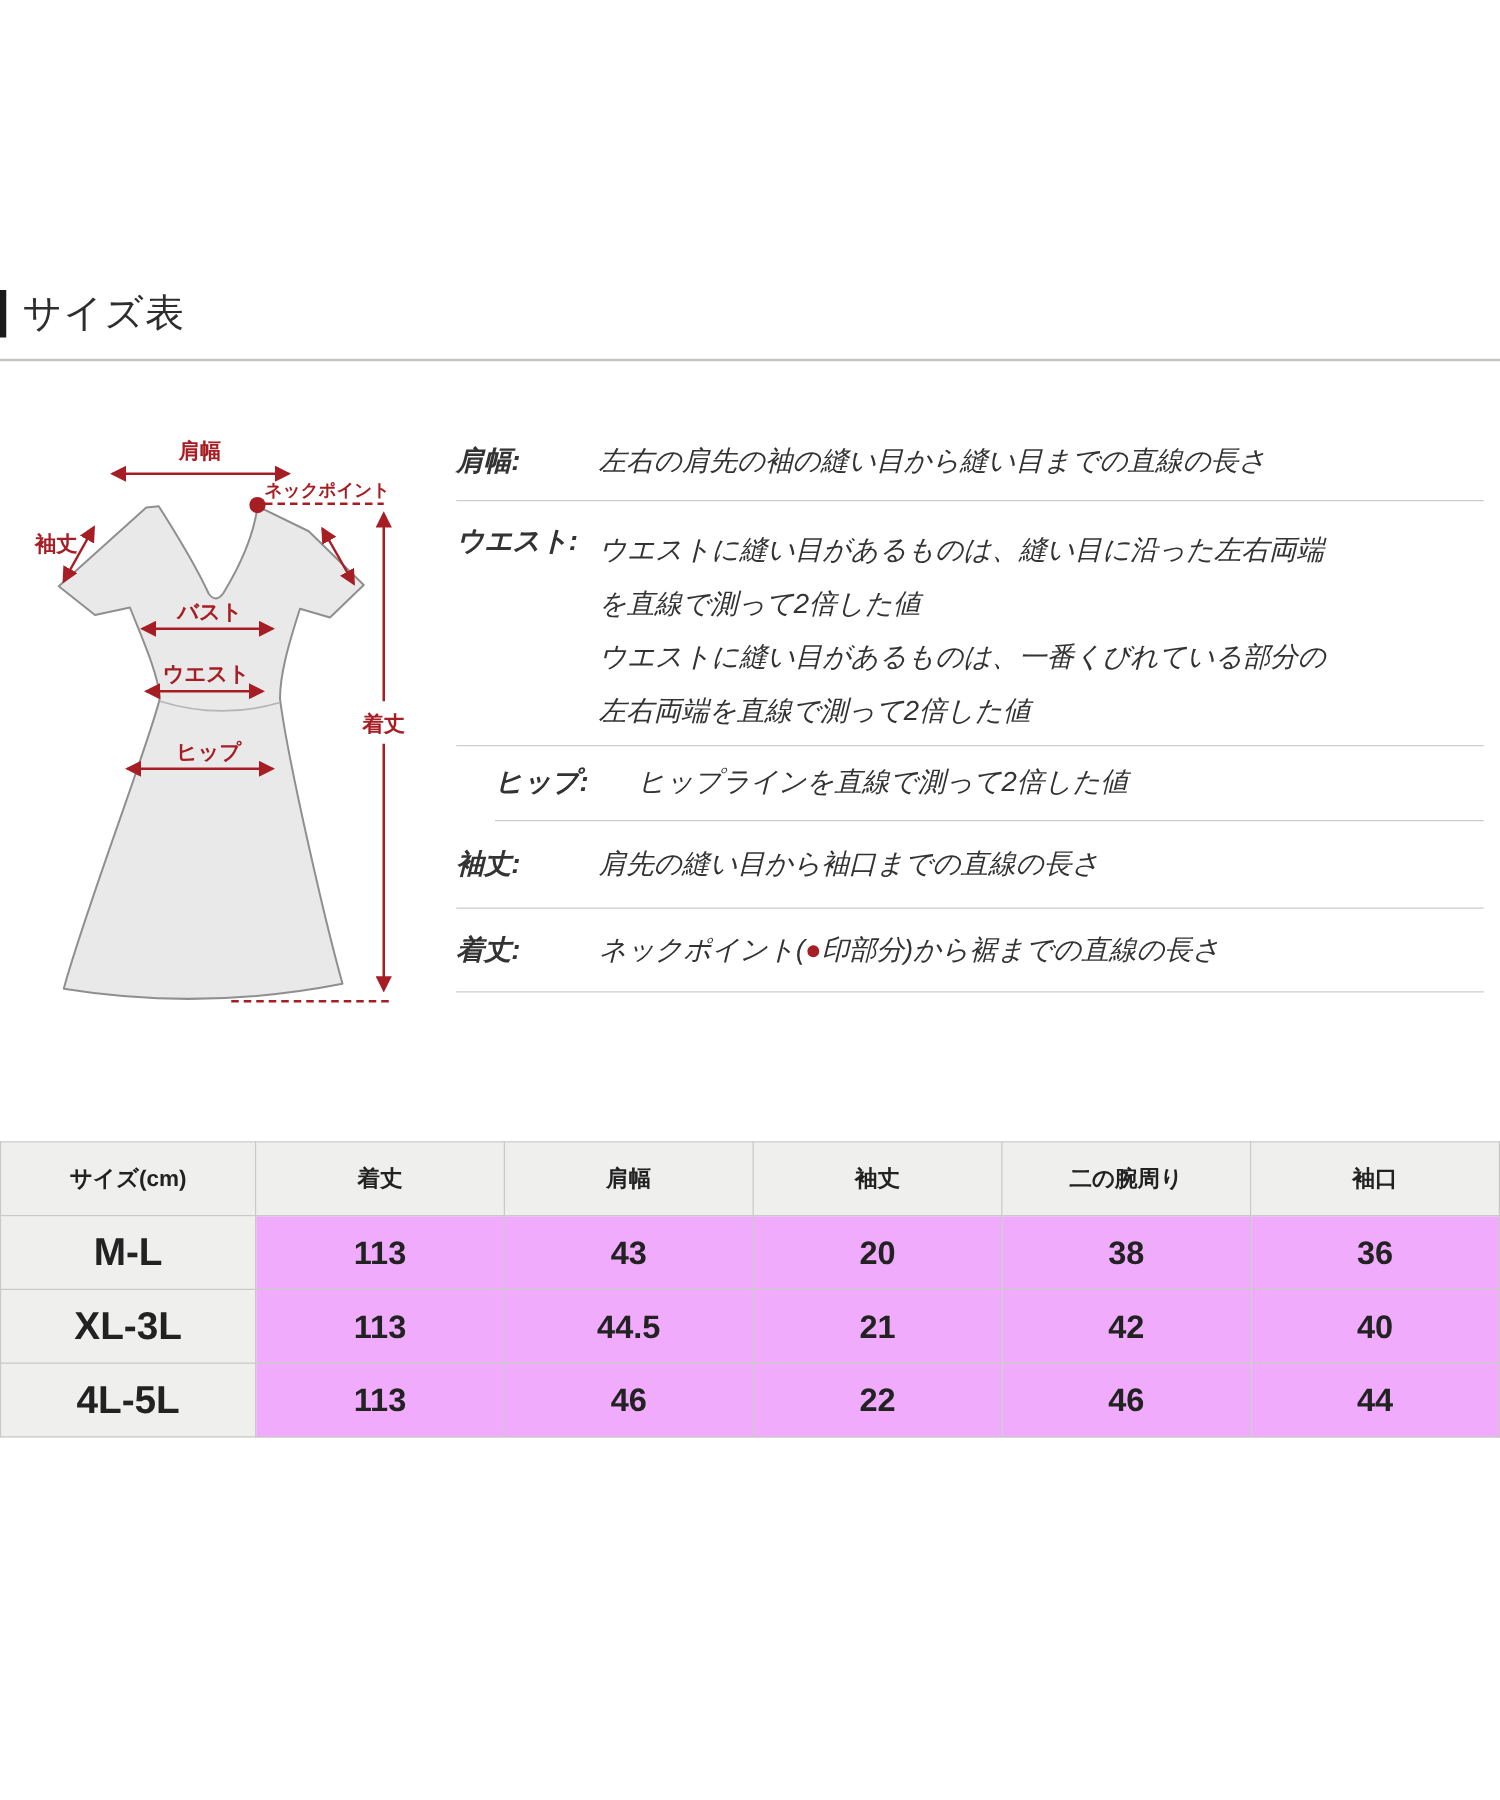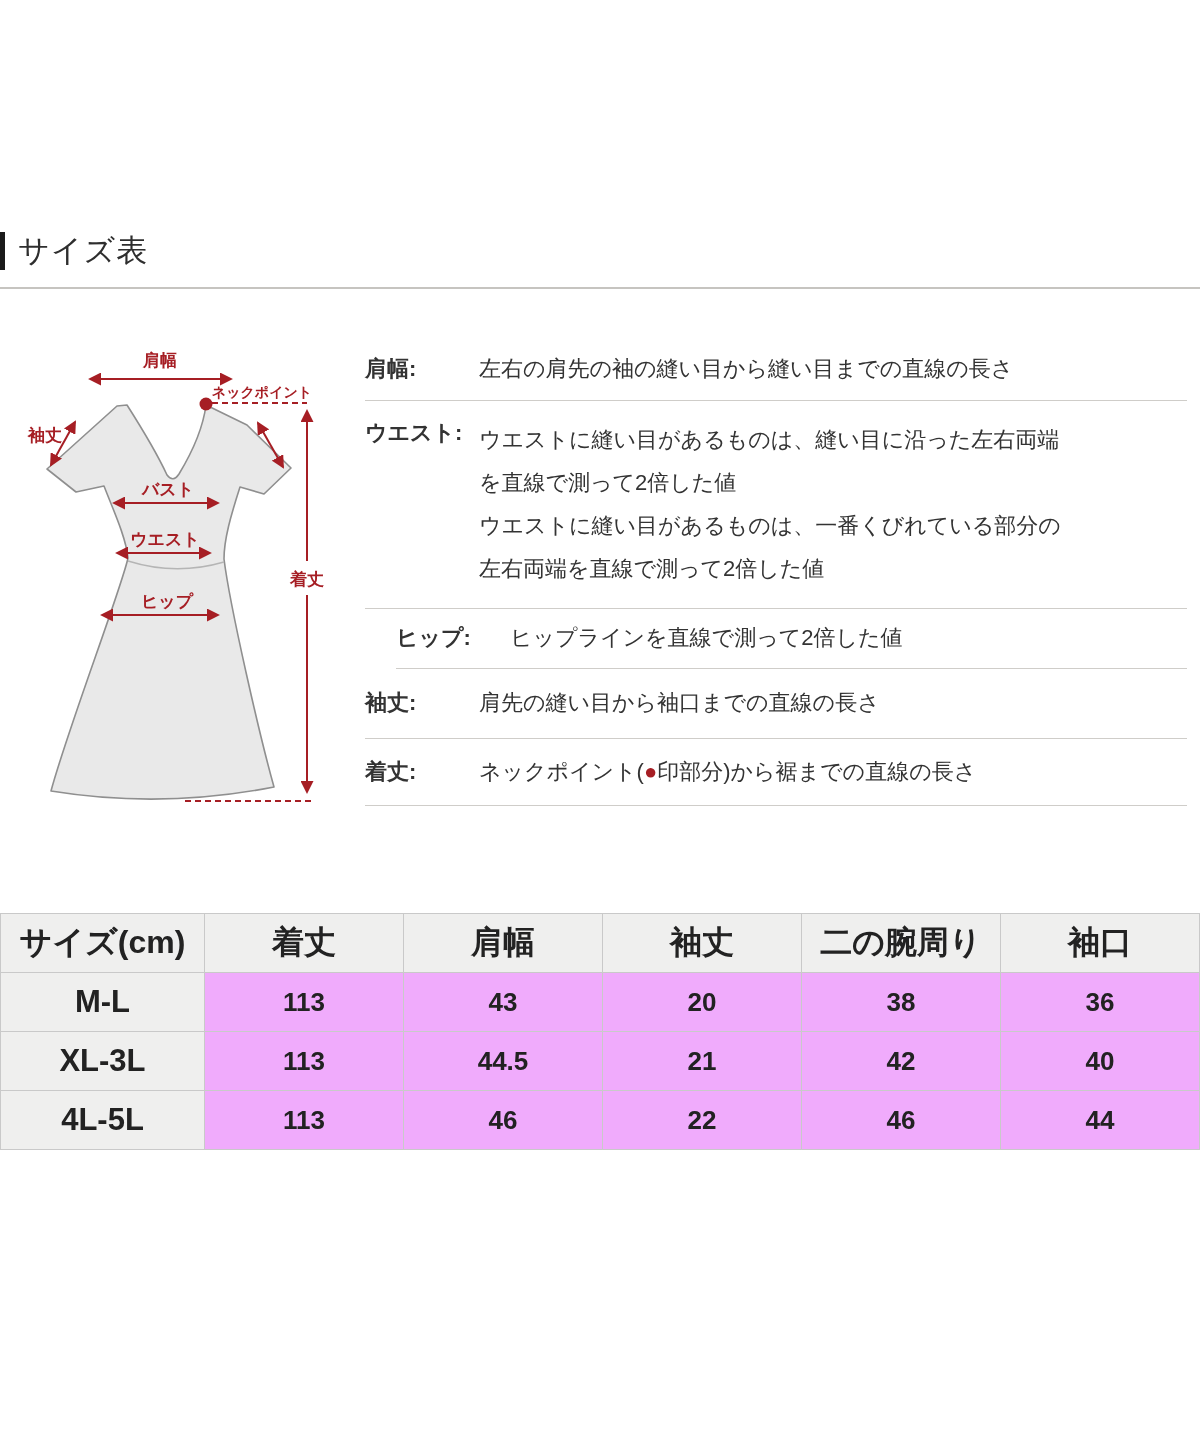--- a/index.html
+++ b/index.html
@@ -11,39 +11,39 @@
   .section-header{position:absolute;left:0;top:230px;display:flex;align-items:center;}
   .section-header .bar{width:5px;height:38px;background:#1a1a1a;margin-right:13px;}
   .section-header h1{margin:0;font-size:31px;font-weight:400;color:#2e2e2e;letter-spacing:1px;}
   .top-divider{position:absolute;left:0;top:287px;width:1200px;height:2px;background:#c6c4c0;}
   
   .diagram{position:absolute;left:15px;top:345px;width:330px;height:470px;}
   .diagram svg{display:block;}
   .diagram text{font-family:"Liberation Sans","DejaVu Sans",sans-serif;font-weight:700;}
   
   .definitions{position:absolute;left:365px;top:340px;width:822px;font-size:22px;color:#333;}
-  .def-row{display:flex;align-items:flex-start;border-bottom:1px solid #cfcdc9;}
+  .def-row{display:flex;align-items:flex-start;border-bottom:1px solid #cfcdc9;font-style:italic;}
   .def-row .term{flex:0 0 114px;font-weight:700;line-height:30px;white-space:nowrap;}
   .def-row .body{flex:1;line-height:30px;}
   .def-row.r1{padding:14px 0 16px;}
   .def-row.r2{padding:17px 0 18px;}
-  .def-row.r3{padding:17px 0 18px;}
+  .def-row.r3{padding:17px 0 6px;}
   .def-row.r3 .body{line-height:43px;}
   .def-row.r4{padding:14px 0 15px;margin-left:31px;}
   .def-row.r5{padding:18px 0 18px;}
   .def-row.r6{padding:19px 0 20px;}
   .neck-dot{color:#a61e24;}
   
   .size-table{
     position:absolute;left:0;top:913px;width:1200px;border-collapse:collapse;table-layout:fixed;
     font-size:26px;color:#222;text-align:center;
   }
   .size-table col.c0{width:204px;}
   .size-table th,.size-table td{border:1px solid #c9c9c9;height:58px;padding:0;vertical-align:middle;}
-  .size-table thead th{background:#efefee;font-weight:700;font-size:32px;}
+  .size-table thead th{background:#efefee;font-weight:700;font-size:18px;}
   .size-table td.size-col{background:#efefee;font-weight:700;font-size:31px;}
   .size-table td{background:#f0abfc;font-weight:700;}
 </style>
 </head>
 <body>
 
 <div class="page">
 
   <div class="section-header">
     <span class="bar"></span>

